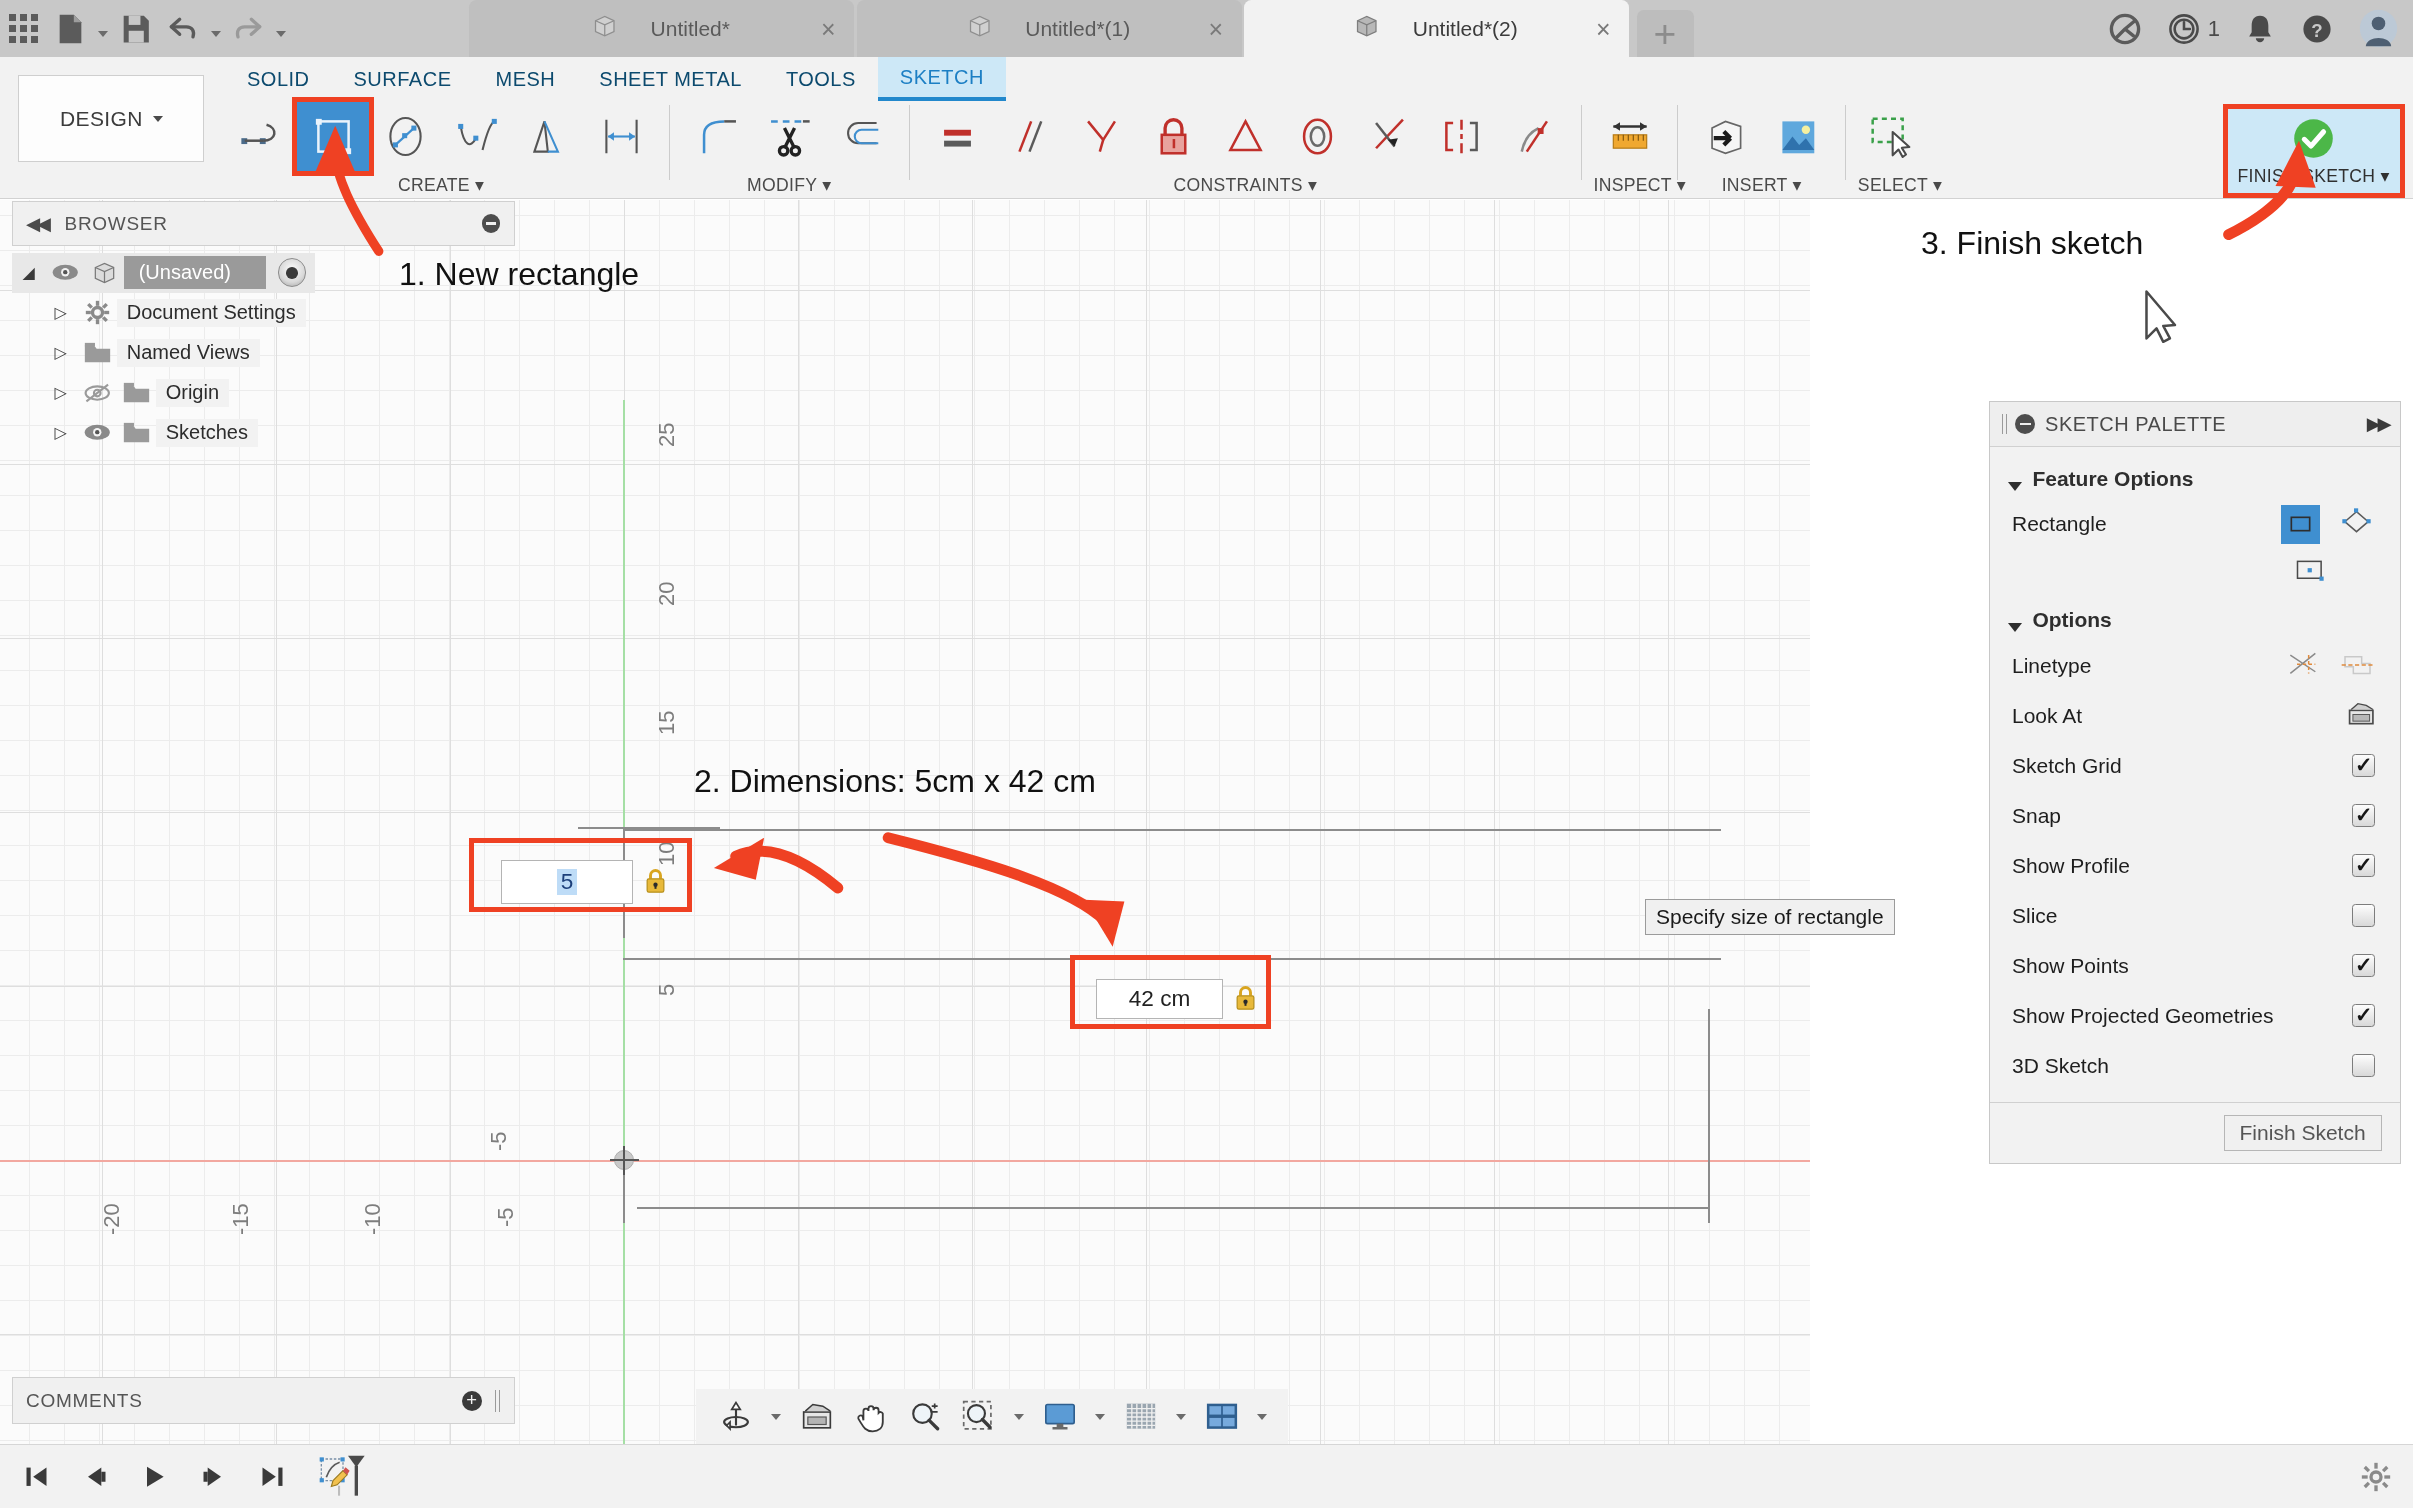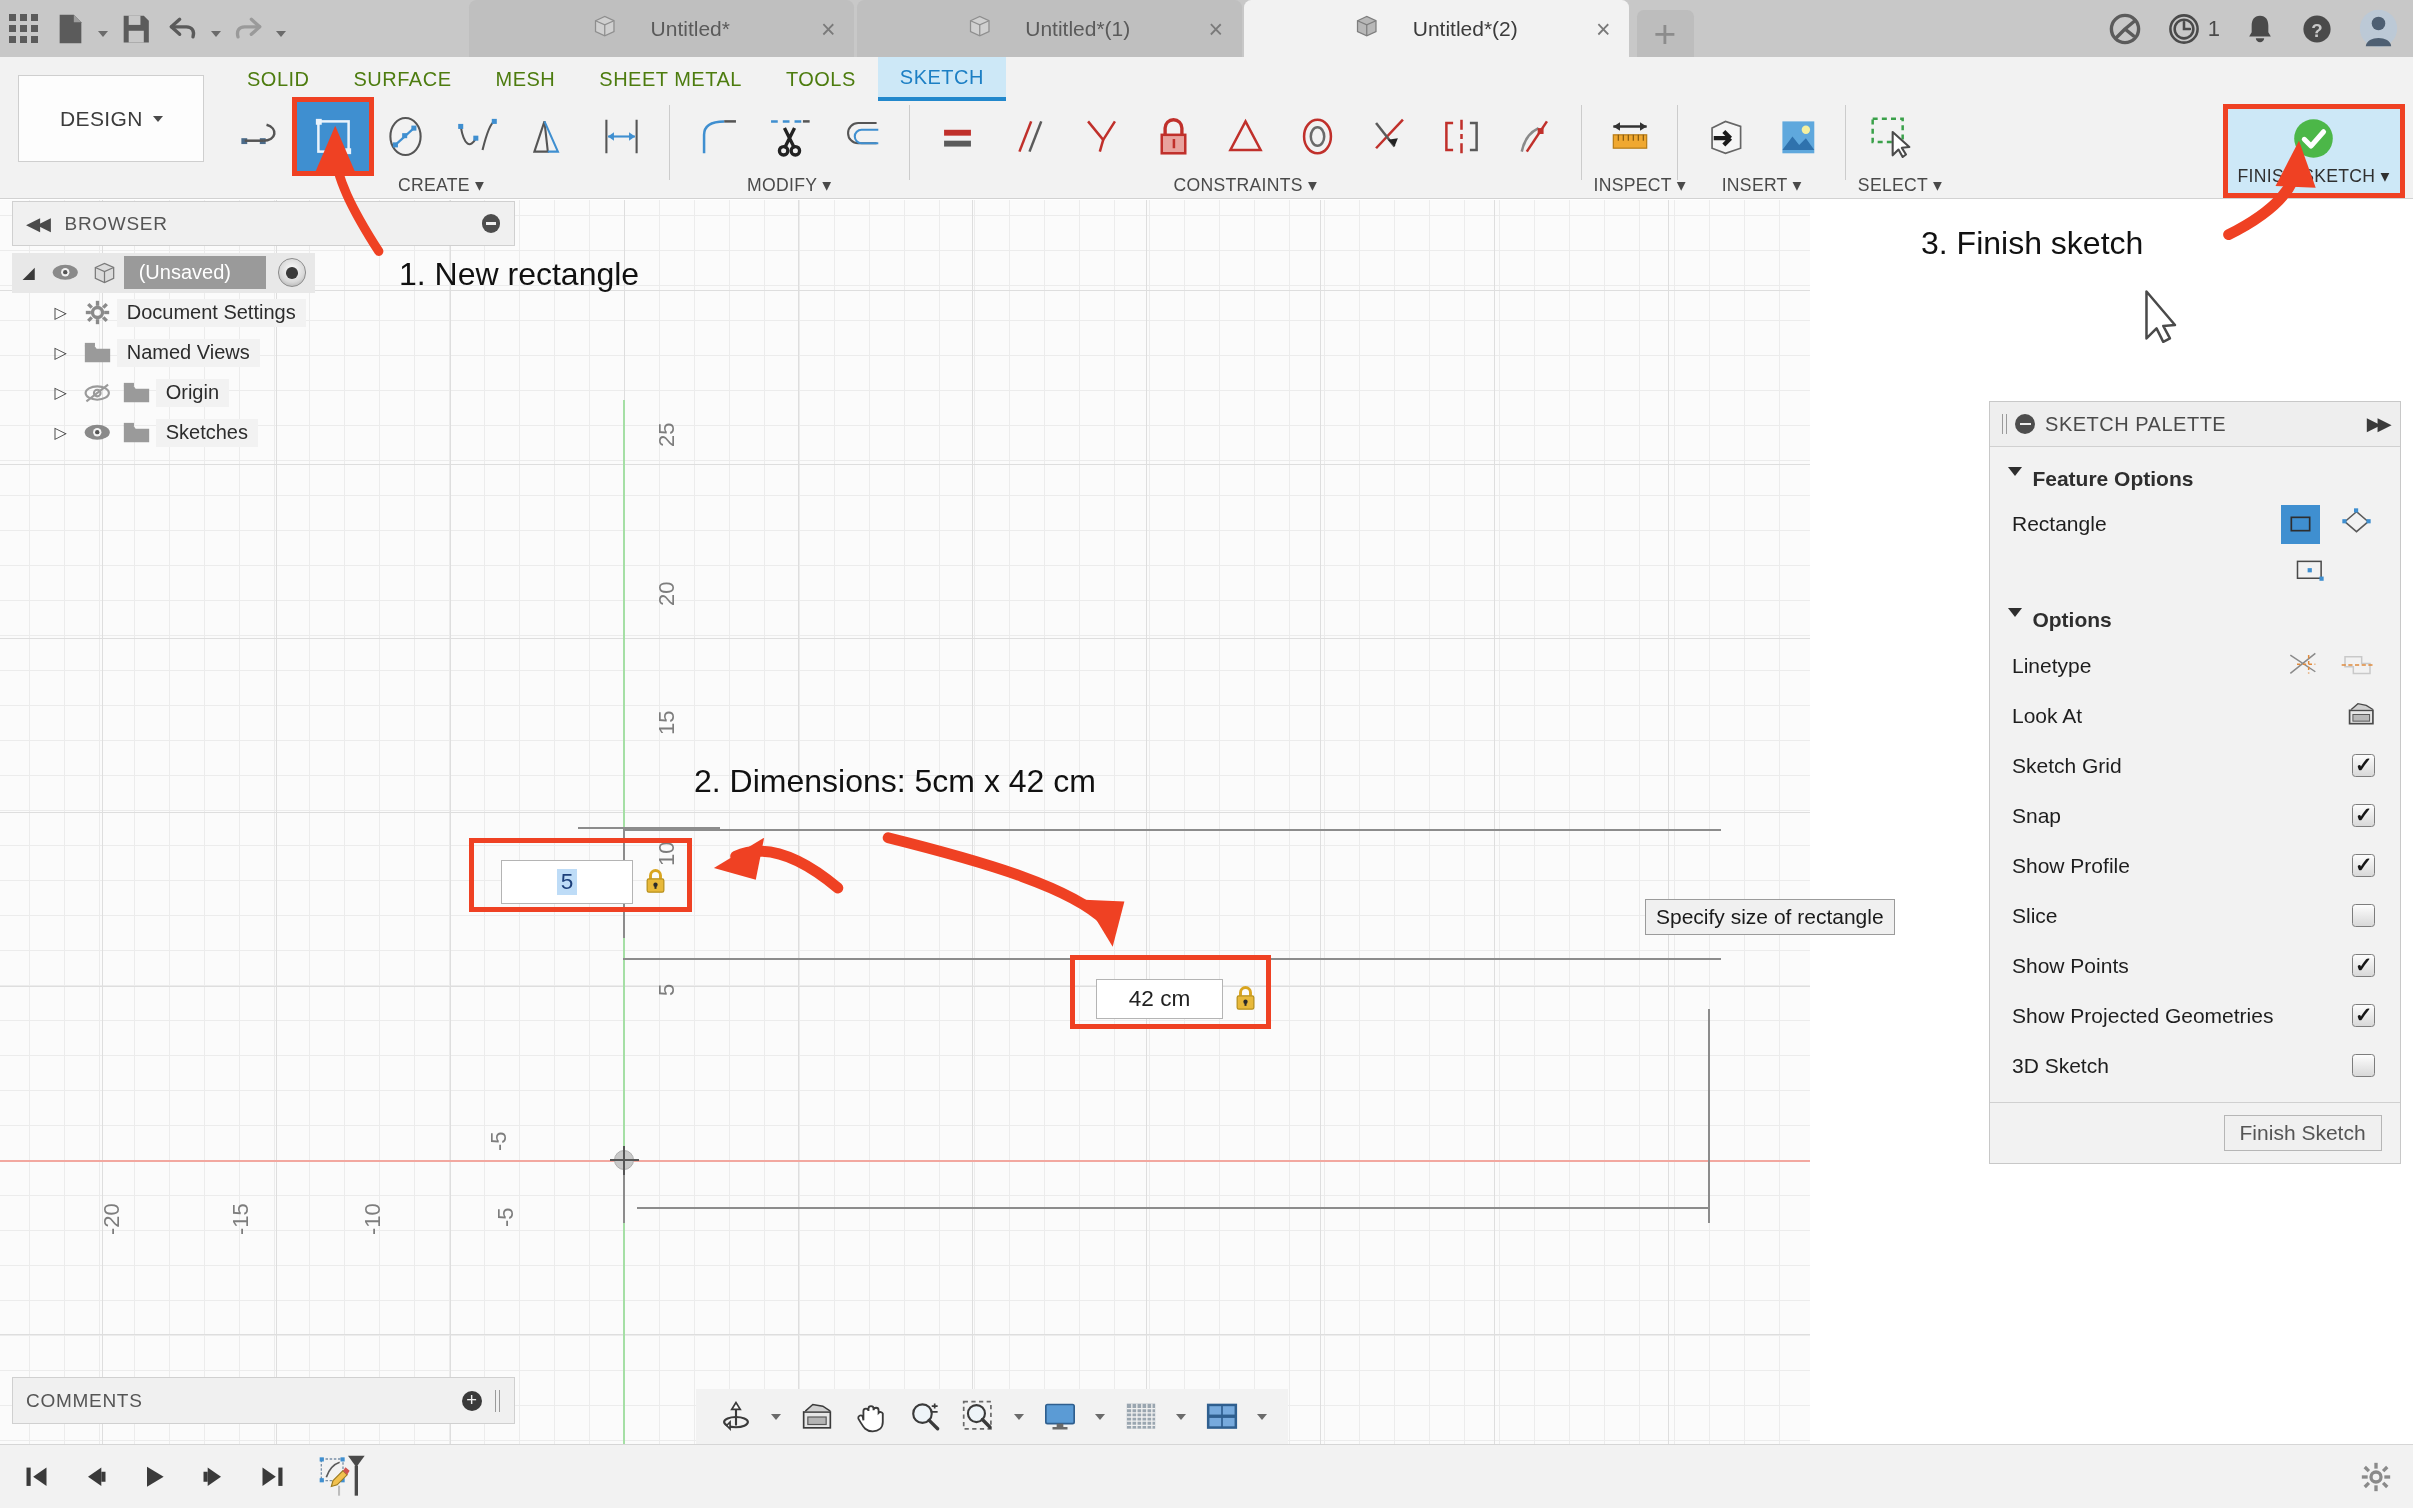--- a/index.html
+++ b/index.html
@@ -51,21 +51,21 @@
   .design-btn{
     position:absolute; left:18.4px; top:18.4px; width:186px; height:87px;
     background:#fdfdfd; border:0.8px solid #cfcfcf;
     display:flex; align-items:center; justify-content:center;
     font-size:21px; color:#3c3c3c; cursor:pointer; letter-spacing:0.4px;
   }
   .design-btn .caret{ margin-left:10px; border-top-color:#4a4a4a; }
   .wstabs{ position:absolute; left:225px; top:0; display:flex; height:44px; align-items:stretch; }
   .wstab{
     padding:0 22px; display:flex; align-items:center; font-size:20px;
-    color:#4d7c0f; letter-spacing:0.5px; cursor:pointer;
+    color:#0c4a6e; letter-spacing:0.5px; cursor:pointer;
   }
   .wstab.active{ background:#cde8f7; color:#1c7fc4; border-bottom:4.2px solid #2288cc; }
 
   .toolrow{ position:absolute; left:225px; top:45px; height:97px; display:flex; align-items:flex-start; }
   .tool{
     width:72px; height:69px; display:flex; align-items:center; justify-content:center;
     cursor:pointer; position:relative;
   }
   .tool.sel{ background:#3f8fd0; }
   .glabel{
@@ -189,21 +189,21 @@
   }
   .pal-head{
     height:45px; background:#eeeeee; border-bottom:0.8px solid #d0d0d0;
     display:flex; align-items:center; padding:0 11.7px; font-size:20px; color:#4a4a4a; letter-spacing:0.5px;
   }
   .pal-grip{ width:5px;height:20px;border-left:1.7px solid #9a9a9a;border-right:1.7px solid #9a9a9a;margin-right:8.4px;}
   .pal-minus{ width:20px;height:20px;border-radius:50%;background:#4d4d4d;display:flex;align-items:center;justify-content:center;margin-right:10px;cursor:pointer;}
   .pal-minus:after{content:"";width:11px;height:2.5px;background:#eee;display:block;}
   .pal-expand{ margin-left:auto; color:#3a3a3a; font-size:18.4px; letter-spacing:-3.4px; cursor:pointer;}
   .pal-body{ padding:8.4px 0 11.7px 0;}
-  .sect-title{ font-size:21px; font-weight:bold; color:#2e2e2e; padding:11.7px 0 8.4px 18.4px; display:flex; align-items:flex-start;}
+  .sect-title{ font-size:21px; font-weight:bold; color:#2e2e2e; padding:11.7px 0 8.4px 18.4px; display:flex; align-items:flex-end;}
   .sect-title .tri{ width:0;height:0;border-left:7.5px solid transparent;border-right:7.5px solid transparent;border-top:9.2px solid #2e2e2e; margin-right:10px;}
   .pal-row{ display:flex; align-items:center; min-height:50px; padding:0 25px 0 22px;}
   .pal-row .plabel{ font-size:21px; color:#1e1e1e; }
   .pal-row .pctl{ margin-left:auto; display:flex; align-items:center; gap:18.4px;}
   .chk{ width:22.6px;height:22.6px;border:0.8px solid #7d7d7d;border-radius:3.4px;
         background:linear-gradient(#fdfdfd,#d8d8d8); display:flex;align-items:center;justify-content:center; cursor:pointer;}
   .chk.on:after{ content:"✓"; font-size:21px; color:#161616; line-height:1; font-weight:bold; margin-top:-2.5px;}
   .sq-blue{ width:39px;height:39px;background:#3f8fd0; display:flex;align-items:center;justify-content:center; cursor:pointer;}
   .pal-footer{ border-top:0.8px solid #d0d0d0; padding:11.7px 18.4px; display:flex; justify-content:flex-end;}
   .fs-btn{ border:0.8px solid #b6b6b6; background:#f0f0f0; font-size:21px; color:#555;

